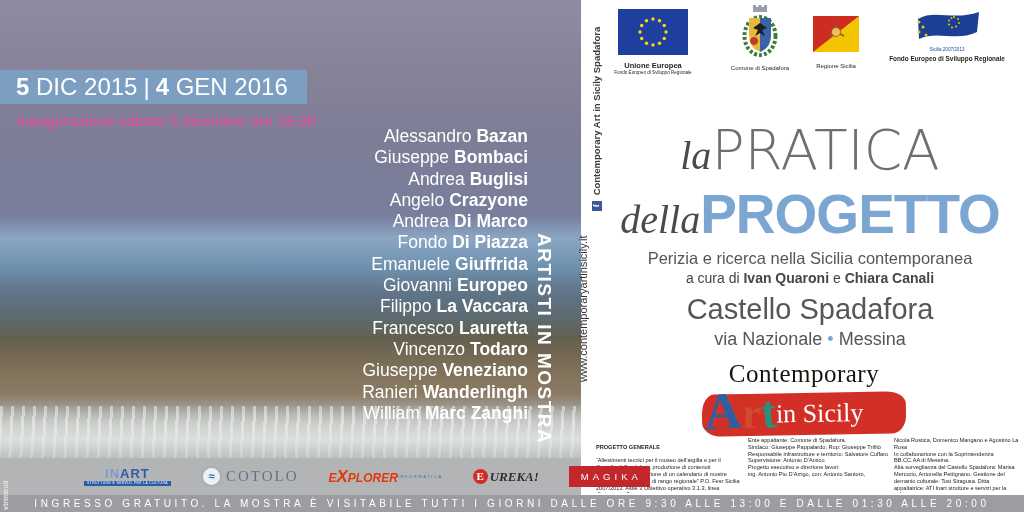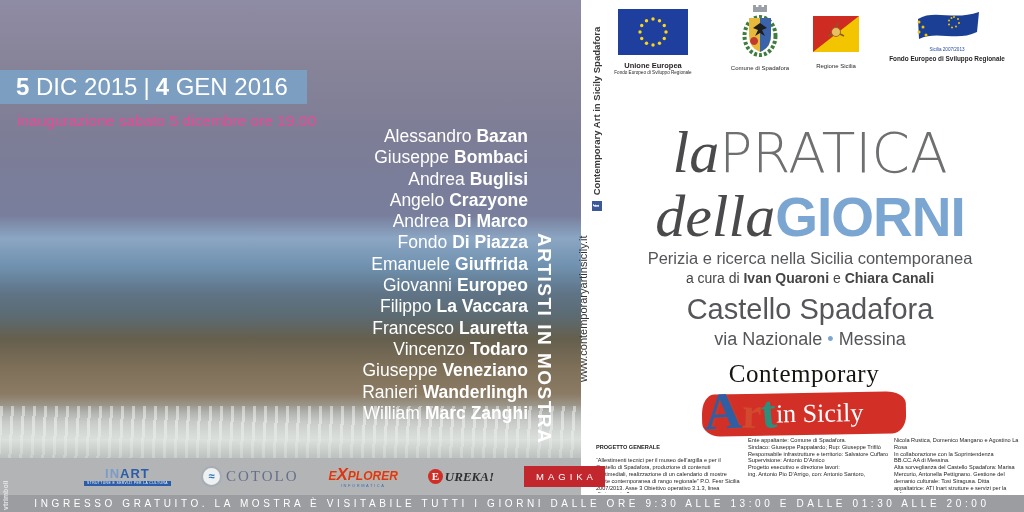--- a/index.html
+++ b/index.html
@@ -49,21 +49,21 @@
   .p-regione .cap{font-size:6px;margin-top:7px;}
   .p-pofesr{left:876px;top:9px;width:142px;}
   .p-pofesr .po{font-size:13px;font-weight:bold;color:#224a9e;letter-spacing:2px;margin-top:1px;}
   .p-pofesr .sic{font-size:4.6px;color:#224a9e;}
   .p-pofesr .cap{font-size:6.4px;font-weight:bold;margin-top:3px;}
 
   
   .title-line{position:absolute;left:600px;width:420px;text-align:center;white-space:nowrap;}
   .t1{top:118px;}
   .t2{top:182px;}
-  .serif-it{font-family:"Liberation Serif",serif;font-style:italic;color:#4a4a4c;font-size:60px;}
+  .serif-it{font-family:"Liberation Serif",serif;font-style:italic;color:#4a4a4c;font-size:40px;}
   .thin{font-family:"DejaVu Sans","Liberation Sans",sans-serif;font-weight:200;color:#6d6f71;font-size:55px;}
   .blue-bold{font-weight:bold;color:#7aa6d1;font-size:55px;letter-spacing:-1px;}
   .subtitle{position:absolute;left:600px;top:249px;width:420px;text-align:center;font-size:16.5px;color:#55565a;}
   .curators{position:absolute;left:600px;top:270px;width:420px;text-align:center;font-size:14px;color:#454547;}
   .curators .b{font-weight:bold;}
 
   .venue-name{position:absolute;left:600px;top:293px;width:420px;text-align:center;font-size:29px;color:#55565a;}
   .venue-addr{position:absolute;left:600px;top:329px;width:420px;text-align:center;font-size:18px;color:#55565a;}
   .venue-addr .dot{color:#7aa6d1;padding:0 5px;}
 
@@ -93,21 +93,21 @@
   .sponsor{display:flex;align-items:center;white-space:nowrap;}
   .inart{flex-direction:column;line-height:1;}
   .inart .word{font-size:13px;color:#2b5ca8;letter-spacing:1px;}
   .inart .word .in{color:#7b9cc9;font-weight:bold;}
   .inart .word .art{font-weight:bold;}
   .inart .bar{margin-top:1px;background:#2b5ca8;color:#fff;font-size:3.4px;padding:1px 3px;letter-spacing:.4px;}
   .cotolo{gap:4px;}
   .cotolo-icon{width:17px;height:17px;border-radius:50%;background:#eef0f1;border:2px solid #a7adb4;
     color:#1f6fb5;font-weight:bold;font-size:11px;line-height:17px;text-align:center;}
   .cotolo-word{font-family:"Liberation Serif",serif;font-size:15px;color:#667089;letter-spacing:2px;}
-  .explorer{flex-direction:column;line-height:1;}
+  .explorer{flex-direction:row;line-height:1;}
   .explorer .word{font-weight:bold;font-style:italic;color:#d8352a;font-size:12px;text-shadow:0 0 1px #f2c12e;}
   .explorer .word .x{font-size:17px;}
   .explorer .sub{font-size:4px;color:#3a6fb0;letter-spacing:1.6px;margin-top:1px;}
   .eureka{gap:2px;}
   .eureka-e{width:15px;height:15px;border-radius:50%;background:#cf2e26;color:#fff;
     font-family:"Liberation Serif",serif;font-weight:bold;font-size:11px;line-height:15px;text-align:center;}
   .eureka-word{font-family:"Liberation Serif",serif;font-weight:bold;font-style:italic;font-size:13px;color:#2f2f31;}
   .magika{background:#c1272d;color:#fff;font-size:9.5px;letter-spacing:4px;padding:5px 8px 5px 12px;}
 
   
@@ -233,21 +233,21 @@
       </g>
     </svg>
     <div class="sic">Sicilia 2007/2013</div>
     <div class="cap">Fondo Europeo di Sviluppo Regionale</div>
   </div>
 
   <div class="title-line t1">
     <span class="serif-it">la</span><span class="thin">PRATICA</span>
   </div>
   <div class="title-line t2">
-    <span class="serif-it">della</span><span class="blue-bold">GIORNI</span>
+    <span class="serif-it">della</span><span class="blue-bold">PROGETTO</span>
   </div>
   <div class="subtitle">Perizia e ricerca nella Sicilia contemporanea</div>
   <div class="curators">
     <span>a cura di </span><span class="b">Ivan Quaroni</span><span> e </span><span class="b">Chiara Canali</span>
   </div>
 
   <div class="venue-name">Castello Spadafora</div>
   <div class="venue-addr">
     <span>via Nazionale</span><span class="dot">•</span><span>Messina</span>
   </div>

